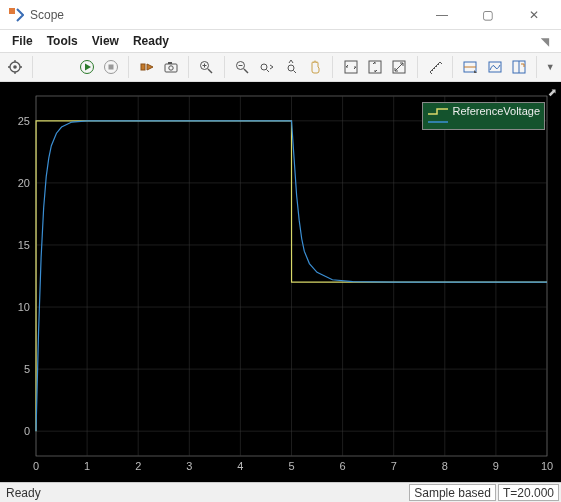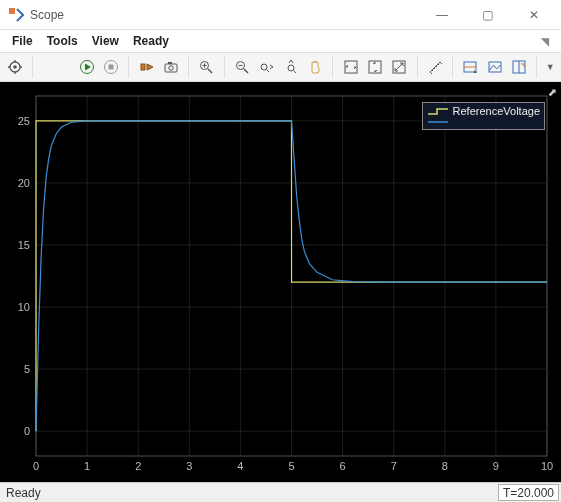--- a/index.html
+++ b/index.html
@@ -11,21 +11,21 @@
   .menubar { height: 22px; background: #ffffff; display: flex; align-items: center; padding: 0 6px; gap: 2px; color: #222; font-weight: bold; }
   .menubar span { padding: 2px 6px; }
   .menubar .drop { margin-left: auto; color: #888; padding-right: 6px; font-size: 10px; }
   .toolbar { height: 30px; background: #f5f5f5; border-top: 1px solid #ddd; border-bottom: 1px solid #ddd; display: flex; align-items: center; padding: 0 4px; gap: 2px; }
   .tbtn { width: 26px; height: 24px; display: flex; align-items: center; justify-content: center; border: 1px solid transparent; border-radius: 2px; color: #444; }
   .tsep { width: 1px; height: 22px; background: #ddd; margin: 0 4px; }
   .tgap { width: 40px; }
   .chart-area { position: relative; height: 400px; background: #000; }
   .chart-svg { position: absolute; top: 0; left: 0; }
   .expand-icon { position: absolute; top: 4px; right: 4px; color: #ccc; font-size: 11px; }
-  .legend { position: absolute; top: 20px; right: 16px; background: #0f172a; border: 1px solid #888; padding: 2px 4px; color: #eee; font-size: 11px; }
+  .legend { position: absolute; top: 20px; right: 16px; background: #14532d; border: 1px solid #888; padding: 2px 4px; color: #eee; font-size: 11px; }
   .legend-row { display: flex; align-items: center; gap: 4px; white-space: nowrap; }
   .legend-sw { width: 22px; height: 10px; display:flex; align-items:center; }
   .statusbar { height: 20px; background: #f0f0f0; border-top: 1px solid #ccc; display: flex; align-items: center; font-size: 12px; color: #333; }
   .status-left { flex: 1; padding-left: 6px; }
   .status-box { border: 1px solid #b0b0b0; background: #fff; padding: 0 4px; height: 17px; line-height: 16px; margin-right: 2px; }
 </style>
 </head>
 <body>
 
 <div class="titlebar">
@@ -245,14 +245,15 @@
           <svg width="22" height="10">
             <line x1="1" y1="5" x2="21" y2="5" stroke="#3b8fd4" stroke-width="1.5"></line>
           </svg>
         </span>
     </div>
   </div>
 </div>
 
 <div class="statusbar">
   <div class="status-left">Ready</div>
+  <div class="status-box">Sample based</div>
   <div class="status-box">T=20.000</div>
 </div>
 
 </body></html>

